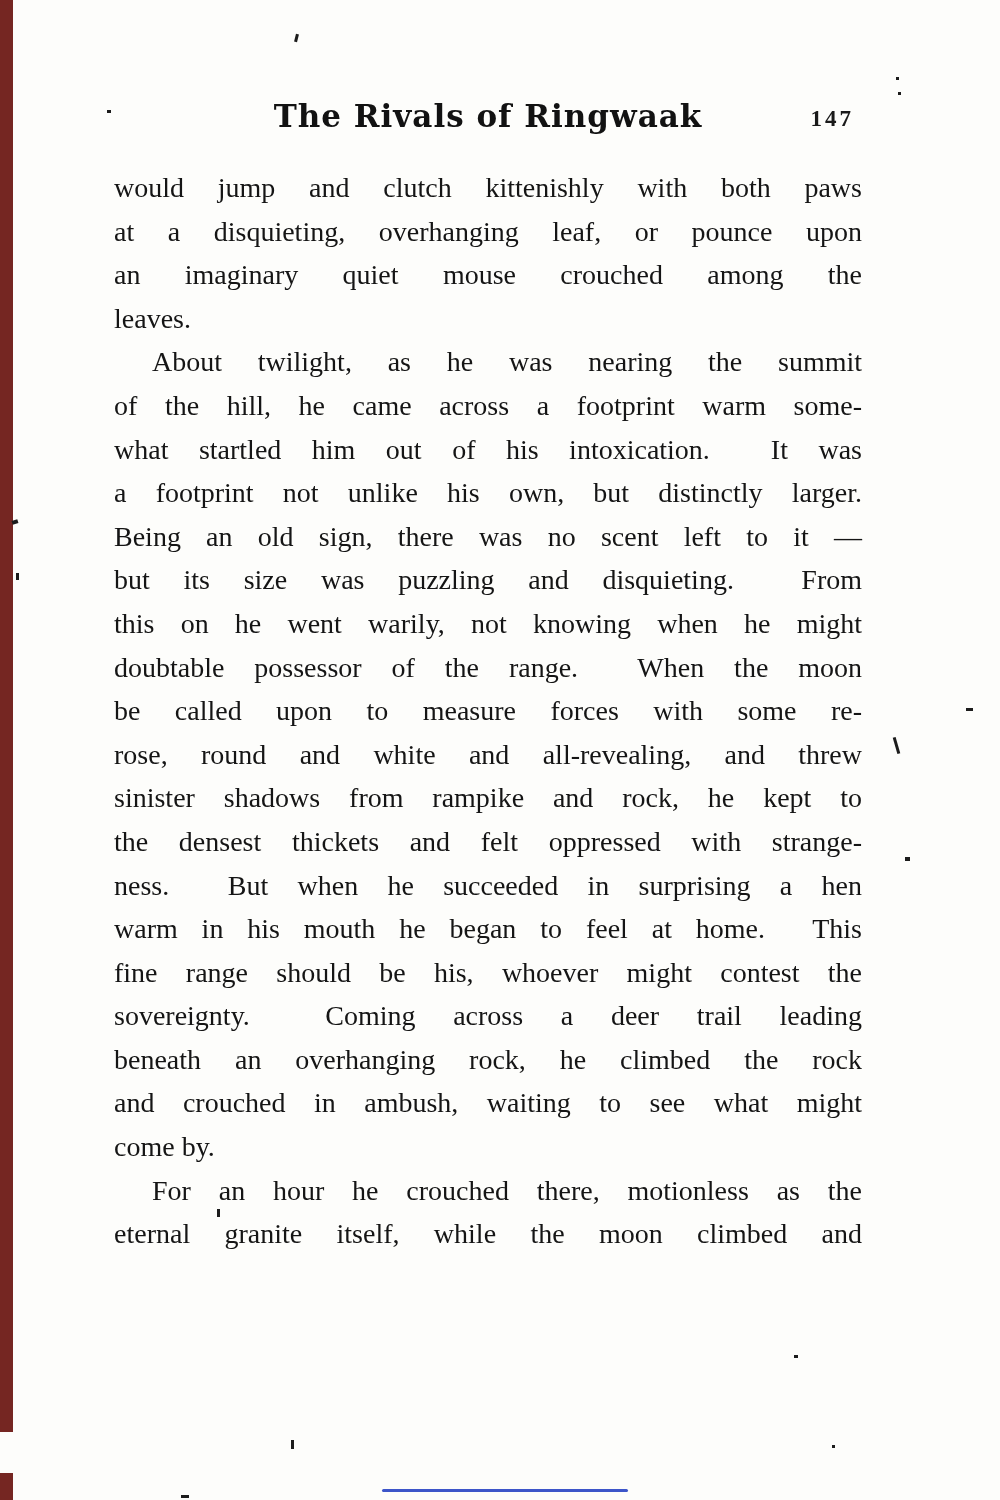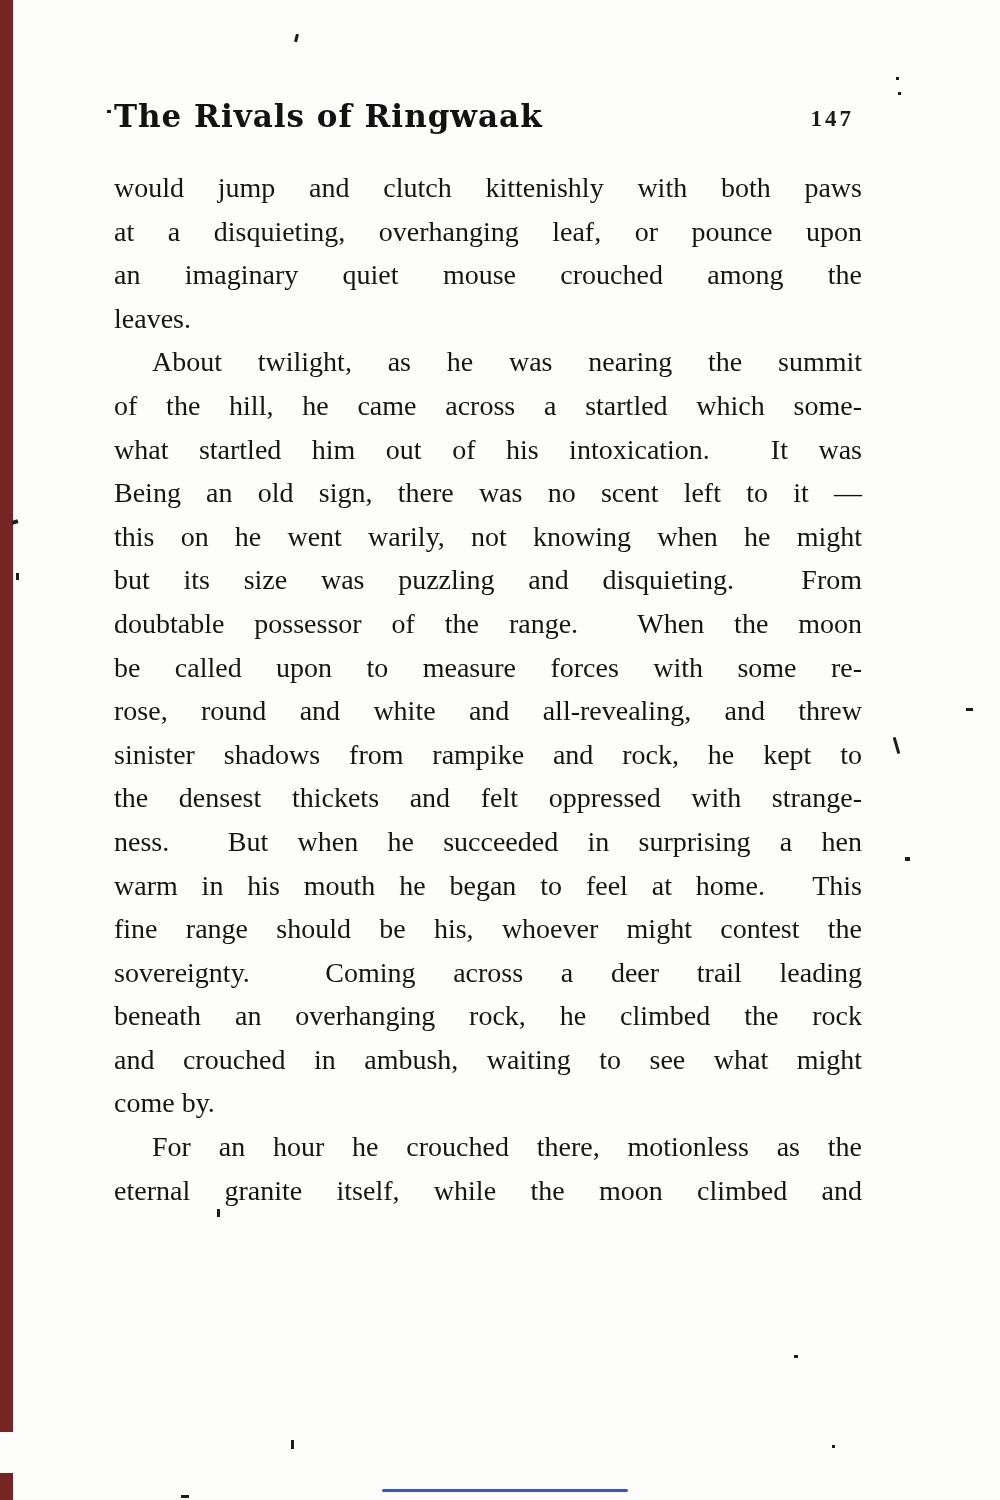--- a/index.html
+++ b/index.html
@@ -47,21 +47,21 @@
   .content {
     position: absolute;
     left: 114px;
     top: 98px;
     width: 748px;
   }
 
   .running-header {
     position: relative;
     height: 44px;
-    text-align: left;
+    text-align: center;
   }
   .running-title {
     font-family: "DejaVu Serif", serif;
     font-weight: bold;
     font-size: 31px;
     letter-spacing: 1px;
     color: #121212;
   }
   .folio {
     position: absolute;
@@ -129,25 +129,26 @@
 
       <div>
         <div class="line j">would jump and clutch kittenishly with both paws</div>
         <div class="line j">at a disquieting, overhanging leaf, or pounce upon</div>
         <div class="line j">an imaginary quiet mouse crouched among the</div>
         <div class="line last">leaves.</div>
       </div>
 
       <div>
         <div class="line j indent">About twilight, as he was nearing the summit</div>
-        <div class="line j">of the hill, he came across a startled which some-</div>
+        <div class="line j">of the hill, he came across a footprint warm some-</div>
         <div class="line j">what startled him out of his intoxication.&nbsp; It was</div>
+        <div class="line j">a footprint not unlike his own, but distinctly larger.</div>
         <div class="line j">Being an old sign, there was no scent left to it —</div>
+        <div class="line j">but its size was puzzling and disquieting.&nbsp; From</div>
         <div class="line j">this on he went warily, not knowing when he might</div>
-        <div class="line j">but its size was puzzling and disquieting.&nbsp; From</div>
         <div class="line j">doubtable possessor of the range.&nbsp; When the moon</div>
         <div class="line j">be called upon to measure forces with some re-</div>
         <div class="line j">rose, round and white and all-revealing, and threw</div>
         <div class="line j">sinister shadows from rampike and rock, he kept to</div>
         <div class="line j">the densest thickets and felt oppressed with strange-</div>
         <div class="line j">ness.&nbsp; But when he succeeded in surprising a hen</div>
         <div class="line j">warm in his mouth he began to feel at home.&nbsp; This</div>
         <div class="line j">fine range should be his, whoever might contest the</div>
         <div class="line j">sovereignty.&nbsp; Coming across a deer trail leading</div>
         <div class="line j">beneath an overhanging rock, he climbed the rock</div>

